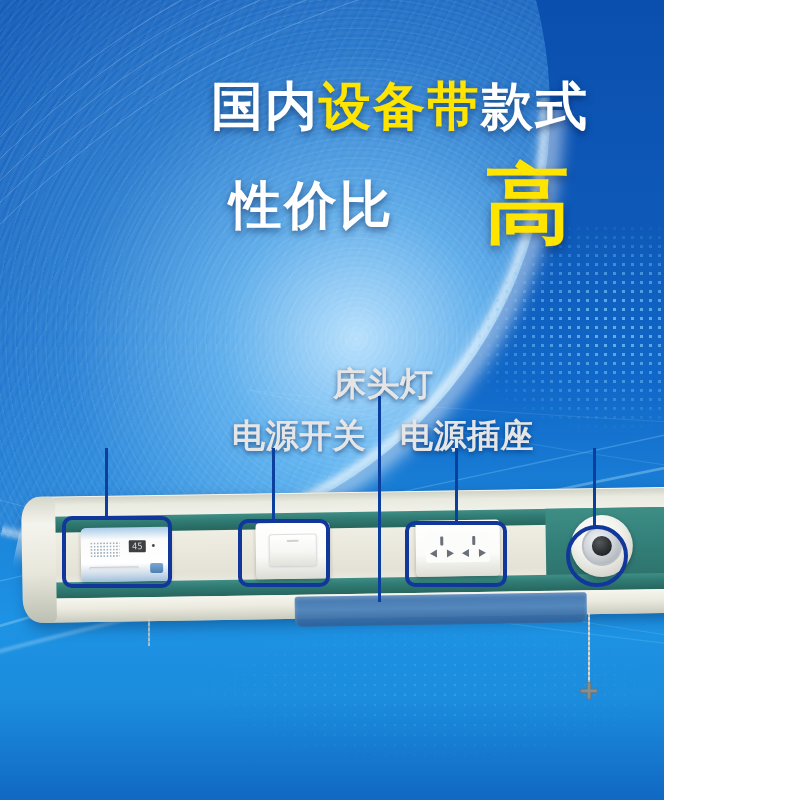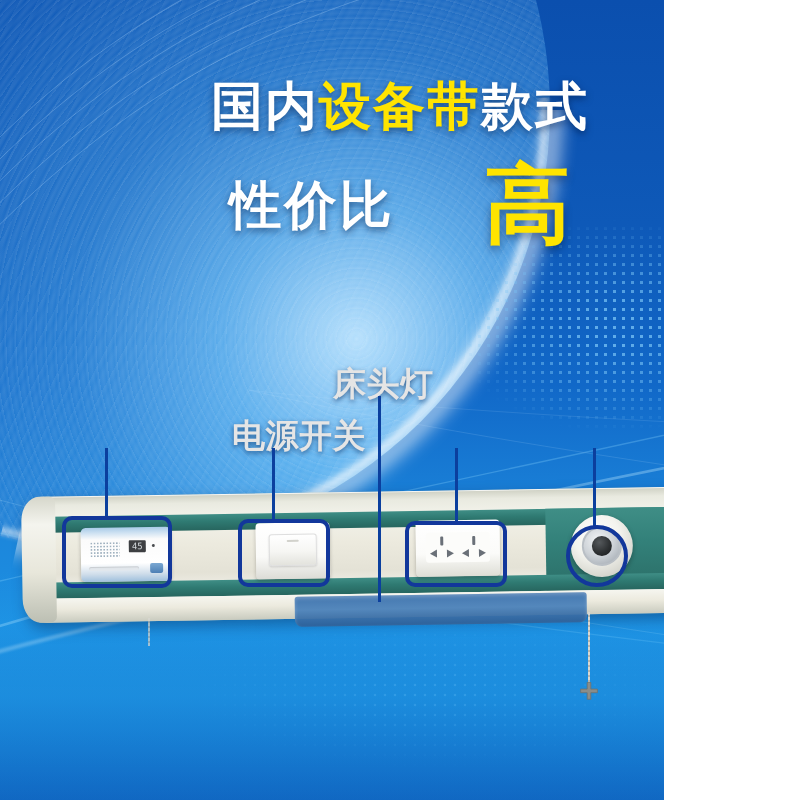--- a/index.html
+++ b/index.html
@@ -473,20 +473,21 @@
 
   <div class="callouts">
     <div class="leader" style="left:105px; top:448px; height:68px;"></div>
 
     <div class="lbl" style="left:232px; top:414px;">电源开关</div>
     <div class="leader" style="left:272px; top:448px; height:71px;"></div>
 
     <div class="lbl" style="left:333px; top:362px;">床头灯</div>
     <div class="leader" style="left:378px; top:396px; height:206px;"></div>
 
+    <div class="lbl" style="left:400px; top:414px;">电源插座</div>
     <div class="leader" style="left:455px; top:448px; height:73px;"></div>
 
     <div class="leader" style="left:593px; top:448px; height:80px;"></div>
 
     <div class="leader" style="left:723px; top:448px; height:76px;"></div>
   </div>
 
 </div>
 
 </body></html>

